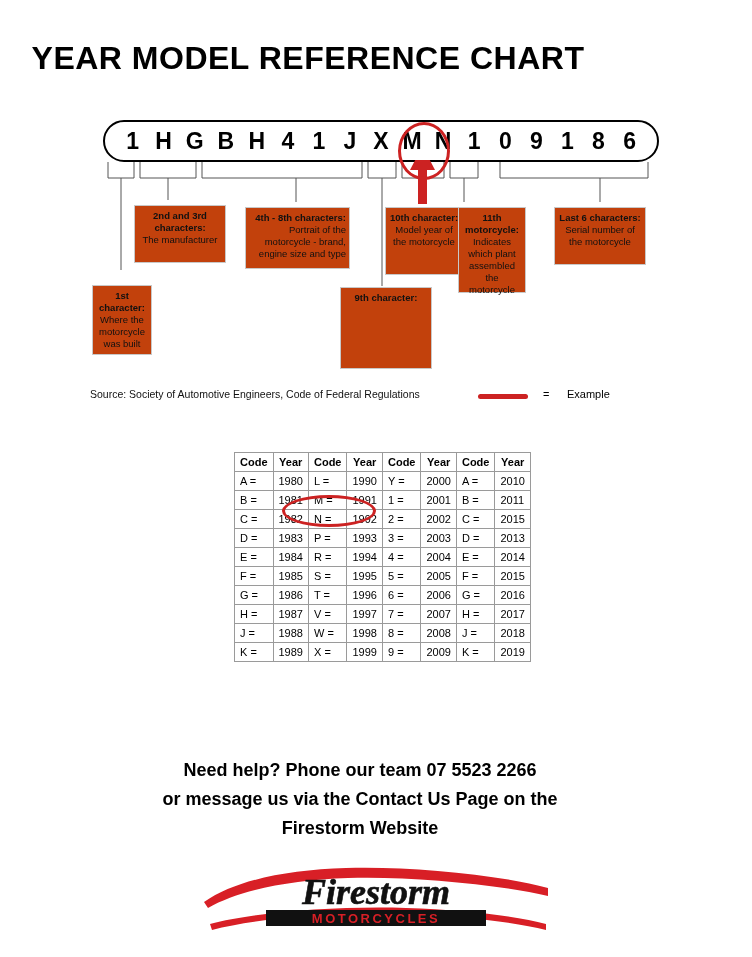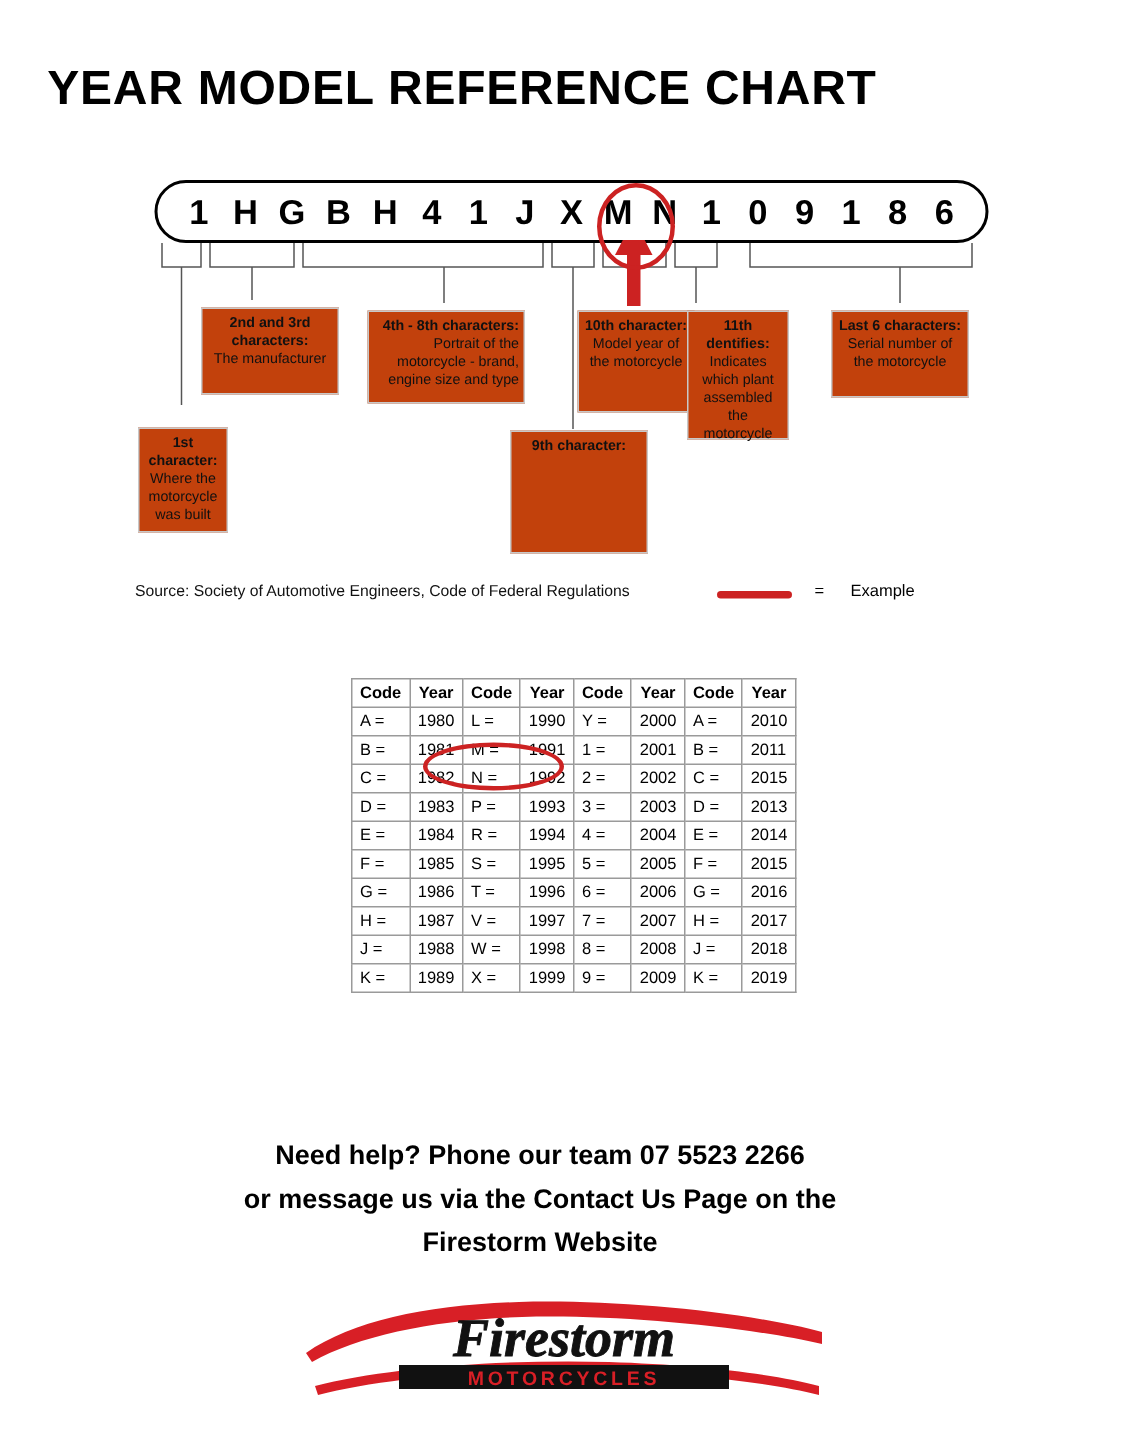--- a/index.html
+++ b/index.html
@@ -265,21 +265,21 @@
 <div class="callout" style="left:340px; top:287px; width:92px; height:82px;">
   <b>9th character:</b><br>
 </div>
 
 <div class="callout" style="left:385px; top:207px; width:78px; height:68px;">
   <b>10th character:</b><br>
   <span>Model year of the motorcycle</span>
 </div>
 
 <div class="callout" style="left:458px; top:207px; width:68px; height:86px;">
-  <b>11th dentifies:</b><br>
+  <b>11th motorcycle:</b><br>
   <span>Indicates which plant assembled the motorcycle</span>
 </div>
 
 <div class="callout" style="left:554px; top:207px; width:92px; height:58px;">
   <b>Last 6 characters:</b><br>
   <span>Serial number of the motorcycle</span>
 </div>
 
 <div class="source">Source:  Society of Automotive Engineers, Code of Federal Regulations</div>
 <div class="legend-dash"></div>

